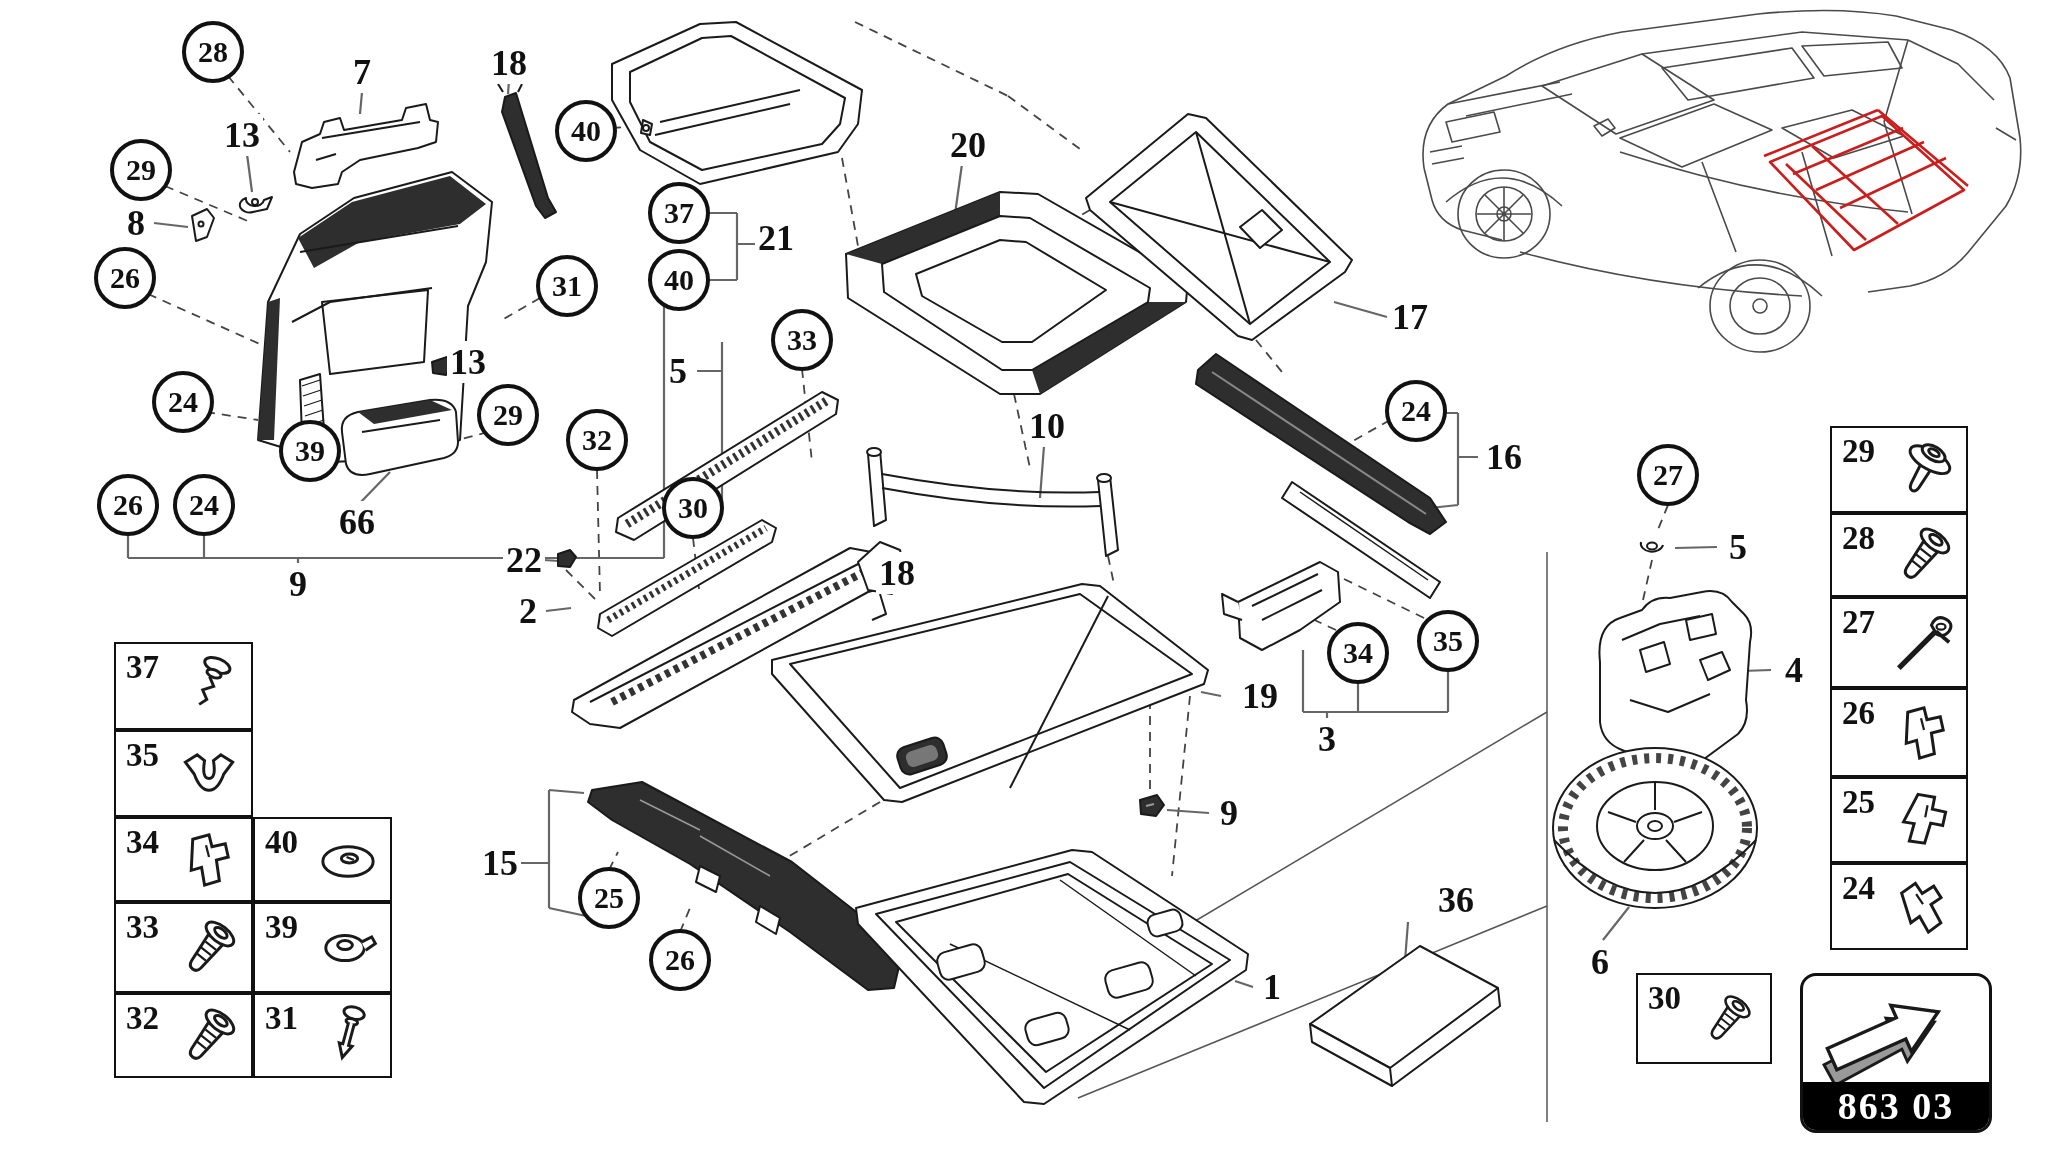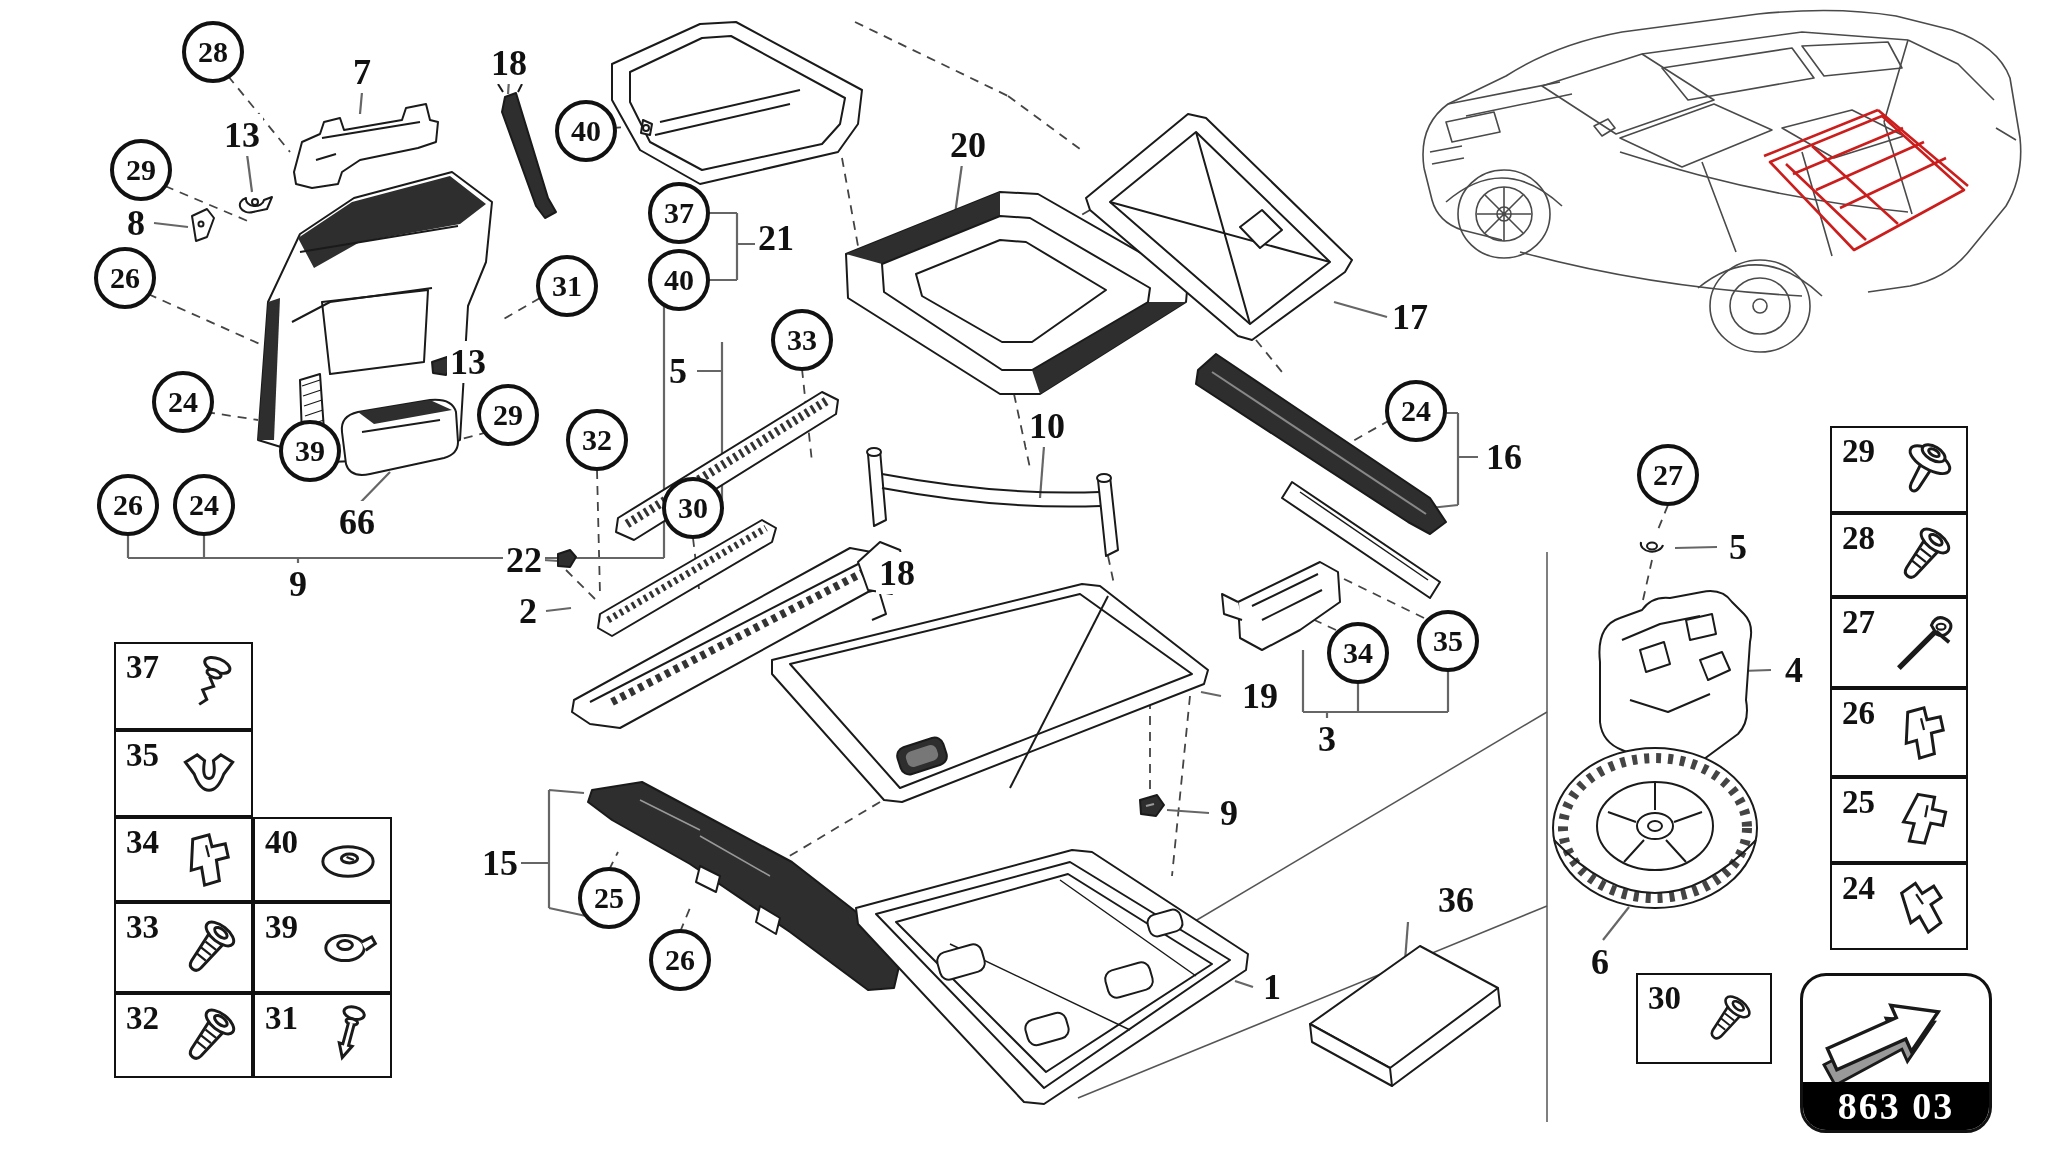--- a/index.html
+++ b/index.html
@@ -9,21 +9,21 @@
   .balloon{position:absolute;width:54px;height:54px;border:4px solid #111;border-radius:50%;
            background:#fff;font-size:30px;font-weight:700;line-height:54px;text-align:center;
            transform:translate(-50%,-50%);}
   .plabel{position:absolute;font-size:36px;font-weight:700;transform:translate(-50%,-50%);
           background:#fff;padding:0 3px;white-space:nowrap;}
   .cell{position:absolute;background:#fff;border:2.5px solid #111;box-sizing:border-box;}
   .cellnum{position:absolute;left:10px;top:5px;font-size:33px;font-weight:700;}
   .cellicon{position:absolute;right:5px;top:50%;transform:translateY(-50%);width:74px;height:74px;}
   .cornericon{position:absolute;right:10px;top:50%;transform:translateY(-50%);width:64px;height:64px;}
   .badge{position:absolute;left:1800px;top:973px;width:192px;height:160px;border:3.5px solid #111;
-         border-radius:26px;background:#fff;overflow:hidden;box-sizing:border-box;}
+         border-radius:16px;background:#fff;overflow:hidden;box-sizing:border-box;}
   .badge-label{position:absolute;left:0;bottom:0;width:100%;height:48px;background:#000;color:#fff;
          font-size:38px;font-weight:700;text-align:center;line-height:48px;letter-spacing:2px;}
   .badge-arrow{position:absolute;left:0;top:0;width:100%;height:108px;}
 </style>
 </head>
 <body>
 
 <div id="page">
 
 <svg class="art" viewBox="0 0 2048 1174">

